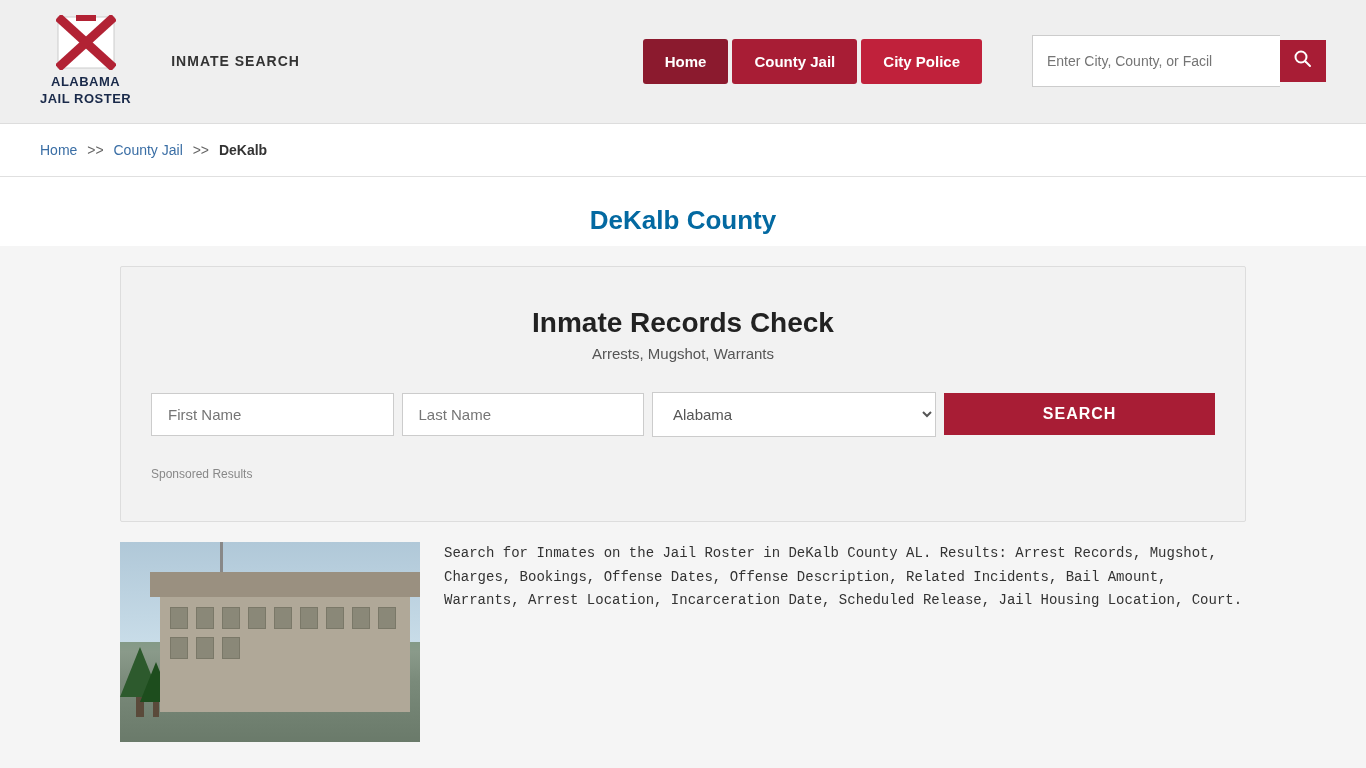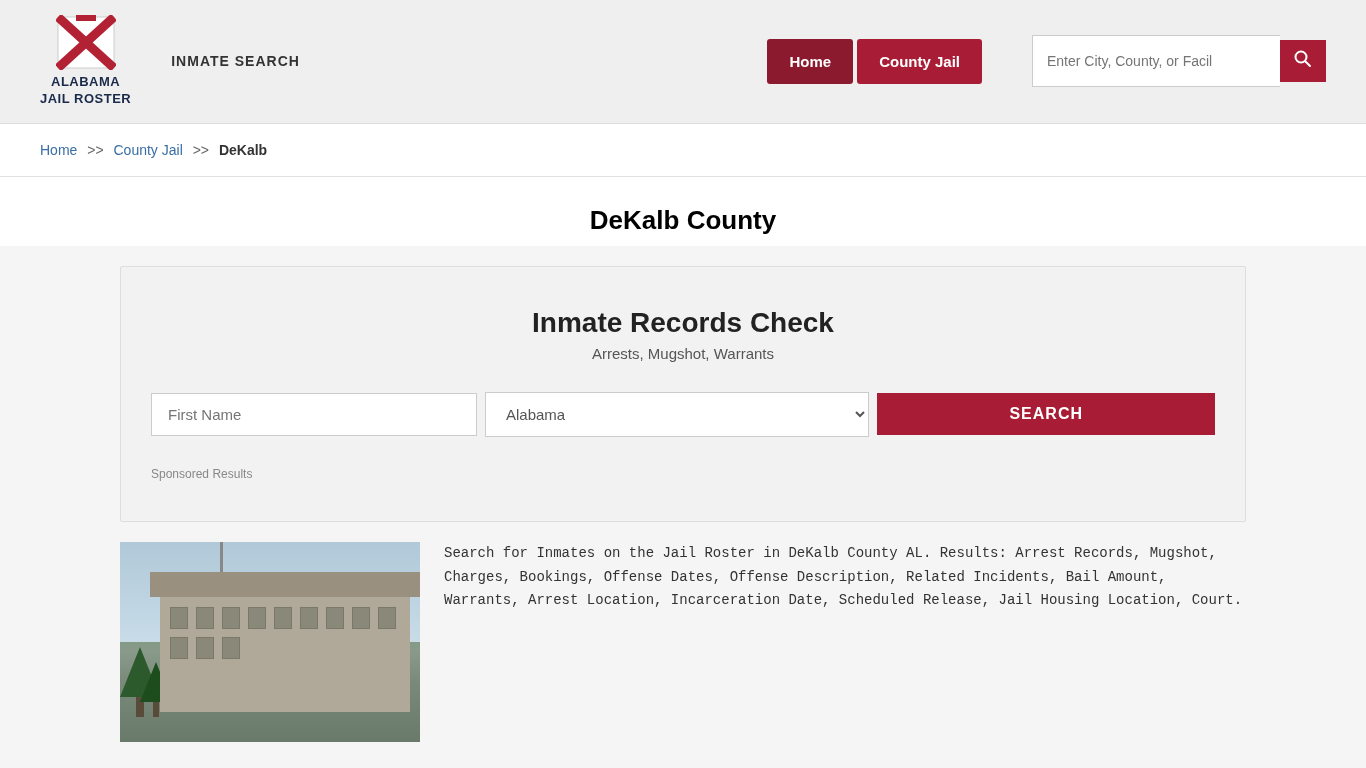--- a/index.html
+++ b/index.html
@@ -112,21 +112,21 @@
 
     
     .page-title-section {
       text-align: center;
       padding: 28px 40px 10px;
       background: white;
     }
     .page-title {
       font-size: 26px;
       font-weight: bold;
-      color: #000000;
+      color: #0369a1;
     }
 
     
     .records-box {
       background: #f2f2f2;
       border: 1px solid #ddd;
       margin: 20px 120px;
       padding: 40px 30px 40px;
       border-radius: 2px;
     }
@@ -302,20 +302,21 @@
       <span>ALABAMA</span><br>
       <span>JAIL ROSTER</span>
     </div>
   </a>
 
   <span class="inmate-search-label">INMATE SEARCH</span>
 
   <nav class="nav-buttons">
     <button class="nav-btn nav-btn-home">Home</button>
     <button class="nav-btn nav-btn-county">County Jail</button>
+    <button class="nav-btn nav-btn-city">City Police</button>
   </nav>
 
   <div class="search-bar">
     <input class="search-input" type="text" placeholder="Enter City, County, or Facil" style="">
     <button class="search-btn">
       <svg width="18" height="18" viewBox="0 0 18 18" fill="none">
         <circle cx="7" cy="7" r="5.5" stroke="white" stroke-width="2"></circle>
         <line x1="11.5" y1="11.5" x2="16" y2="16" stroke="white" stroke-width="2" stroke-linecap="round"></line>
       </svg>
     </button>
@@ -333,20 +334,21 @@
 <div class="page-title-section">
   <h1 class="page-title">DeKalb County</h1>
 </div>
 
 <div class="records-box">
   <h2 class="records-title">Inmate Records Check</h2>
   <p class="records-subtitle">Arrests, Mugshot, Warrants</p>
 
   <div class="search-form">
     <input class="form-input" type="text" placeholder="First Name" style="">
+    <input class="form-input" type="text" placeholder="Last Name" style="">
     <select class="form-select" id="state-select">
     <option value="Alabama">Alabama</option><option value="Alaska">Alaska</option><option value="Arizona">Arizona</option><option value="Arkansas">Arkansas</option><option value="California">California</option><option value="Colorado">Colorado</option><option value="Connecticut">Connecticut</option><option value="Delaware">Delaware</option><option value="Florida">Florida</option><option value="Georgia">Georgia</option><option value="Hawaii">Hawaii</option><option value="Idaho">Idaho</option><option value="Illinois">Illinois</option><option value="Indiana">Indiana</option><option value="Iowa">Iowa</option><option value="Kansas">Kansas</option><option value="Kentucky">Kentucky</option><option value="Louisiana">Louisiana</option><option value="Maine">Maine</option><option value="Maryland">Maryland</option><option value="Massachusetts">Massachusetts</option><option value="Michigan">Michigan</option><option value="Minnesota">Minnesota</option><option value="Mississippi">Mississippi</option><option value="Missouri">Missouri</option><option value="Montana">Montana</option><option value="Nebraska">Nebraska</option><option value="Nevada">Nevada</option><option value="New Hampshire">New Hampshire</option><option value="New Jersey">New Jersey</option><option value="New Mexico">New Mexico</option><option value="New York">New York</option><option value="North Carolina">North Carolina</option><option value="North Dakota">North Dakota</option><option value="Ohio">Ohio</option><option value="Oklahoma">Oklahoma</option><option value="Oregon">Oregon</option><option value="Pennsylvania">Pennsylvania</option><option value="Rhode Island">Rhode Island</option><option value="South Carolina">South Carolina</option><option value="South Dakota">South Dakota</option><option value="Tennessee">Tennessee</option><option value="Texas">Texas</option><option value="Utah">Utah</option><option value="Vermont">Vermont</option><option value="Virginia">Virginia</option><option value="Washington">Washington</option><option value="West Virginia">West Virginia</option><option value="Wisconsin">Wisconsin</option><option value="Wyoming">Wyoming</option></select>
     <button class="search-submit">SEARCH</button>
   </div>
 
   <p class="sponsored">Sponsored Results</p>
 </div>
 
 <div class="bottom-content">
   <div class="jail-image">

